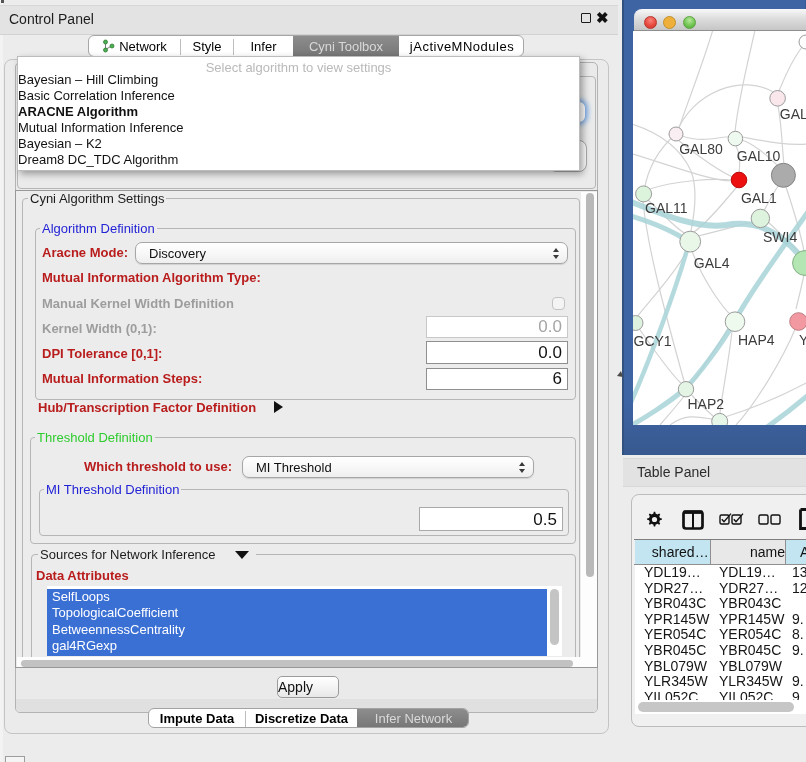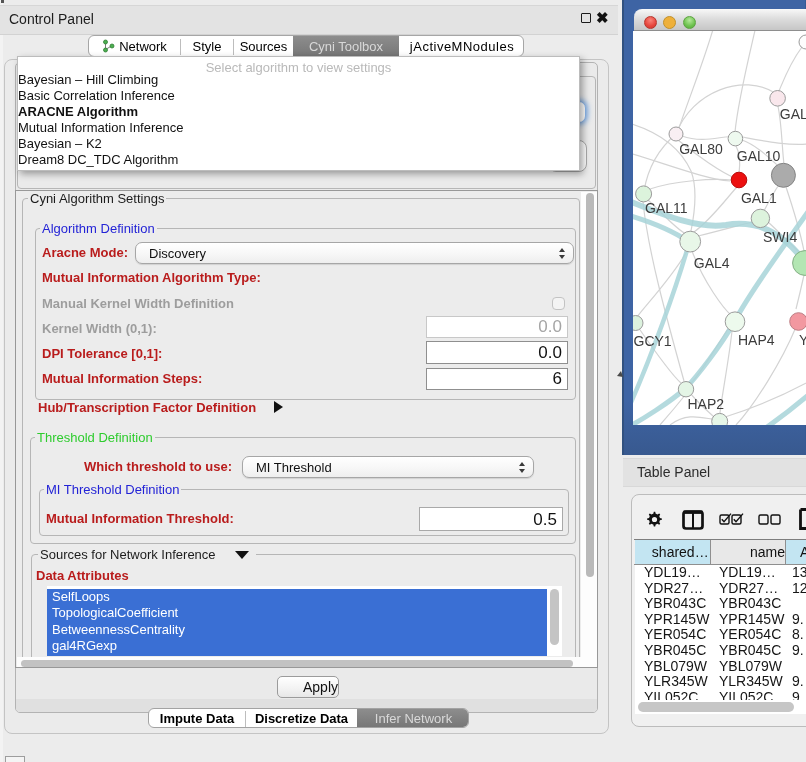--- a/index.html
+++ b/index.html
@@ -52,21 +52,21 @@
   <div class="abs" id="scrollregion" style="left:15px;top:190px;width:583px;height:478px;
        border:1px solid #989898;box-sizing:border-box;background:#ececec;overflow:hidden;">
 
     <div class="grp" style="left:6px;top:7px;width:556px;height:500px;border-radius:4px;"></div>
     <div class="title abs" style="left:12px;top:0px;background:#ececec;padding:0 2px;">Cyni Algorithm Settings</div>
 
     <div class="grp" style="left:19px;top:37px;width:539px;height:170px;"></div>
     <div class="title abs" style="left:24px;top:30px;background:#ececec;padding:0 2px;color:#2323d6;">Algorithm Definition</div>
 
     <div class="lbl abs" style="left:26px;top:54px;">Aracne Mode:</div>
-    <div class="combo" style="left:119px;top:51px;width:431px;height:20px;padding-left:6px;">
+    <div class="combo" style="left:119px;top:51px;width:431px;height:20px;">
       <span class="ct">Discovery</span>
       <span class="arr" style="right:8px;top:4.5px;border-left:3.2px solid transparent;border-right:3.2px solid transparent;border-bottom:4.5px solid #3a3a3a;"></span>
       <span class="arr" style="right:8px;bottom:4.5px;border-left:3.2px solid transparent;border-right:3.2px solid transparent;border-top:4.5px solid #3a3a3a;"></span>
     </div>
 
     <div class="lbl abs" style="left:26px;top:79px;">Mutual Information Algorithm Type:</div>
 
     <div class="lbl dis abs" style="left:26px;top:105px;">Manual Kernel Width Definition</div>
     <div class="abs" style="left:536px;top:106px;width:13px;height:13px;background:#f4f4f4;
          border:1px solid #c3c3c3;border-radius:4px;box-sizing:border-box;"></div>
@@ -89,21 +89,20 @@
     <div class="lbl abs" style="left:68px;top:268px;">Which threshold to use:</div>
     <div class="combo" style="left:226px;top:265px;width:290px;height:20px;">
       <span class="ct">MI Threshold</span>
       <span class="arr" style="right:8px;top:4.5px;border-left:3.2px solid transparent;border-right:3.2px solid transparent;border-bottom:4.5px solid #3a3a3a;"></span>
       <span class="arr" style="right:8px;bottom:4.5px;border-left:3.2px solid transparent;border-right:3.2px solid transparent;border-top:4.5px solid #3a3a3a;"></span>
     </div>
 
     <div class="grp" style="left:23px;top:298px;width:528px;height:45px;"></div>
     <div class="title abs" style="left:28px;top:291px;background:#ececec;padding:0 2px;color:#2323d6;">MI Threshold Definition</div>
 
-    <div class="lbl abs" style="left:30px;top:320px;">Mutual Information Threshold:</div>
     <div class="field" style="left:403px;top:316px;width:144px;height:24px;border-color:#a9a9a9;box-sizing:border-box;line-height:23px;">0.5</div>
 
     <div class="grp" style="left:15px;top:363px;width:543px;height:150px;"></div>
     <div class="abs" style="left:22px;top:356px;width:218px;height:14px;background:#ececec;"></div>
     <div class="title abs" style="left:24px;top:356px;">Sources for Network Inference</div>
     <span class="arr abs" style="left:219px;top:360px;border-left:7px solid transparent;border-right:7px solid transparent;border-top:8px solid #111;"></span>
 
     <div class="lbl abs" style="left:20px;top:377px;">Data Attributes</div>
 
     <div class="abs" style="left:31px;top:395px;width:515px;height:70px;background:#fff;"></div>
@@ -114,21 +113,21 @@
     <div class="abs" style="left:534px;top:398px;width:9px;height:56px;background:#c4c4c4;border-radius:4.5px;"></div>
 
     <div class="abs" style="left:565px;top:1px;width:16px;height:476px;background:#fdfdfd;"></div>
     <div class="abs" style="left:569.5px;top:2px;width:8.5px;height:384px;background:#b9b9b9;border-radius:4.5px;"></div>
     <div class="abs" style="left:1px;top:466px;width:564px;height:11px;background:#fdfdfd;"></div>
     <div class="abs" style="left:5px;top:468.5px;width:552px;height:7.5px;background:#c2c2c2;border-radius:4px;"></div>
   </div>
 
   <div class="abs" style="left:277px;top:676px;width:62px;height:22px;border:1px solid #9b9b9b;
        border-radius:5px;background:linear-gradient(#ffffff,#f2f2f2 60%,#e7e7e7);
-       box-sizing:border-box;text-align:right;font-size:14px;color:#111;line-height:20px;">Apply</div>
+       box-sizing:border-box;text-align:left;font-size:14px;color:#111;line-height:20px;">Apply</div>
 
   <div class="abs" style="left:148px;top:708px;width:321px;height:20px;background:#fff;
        border:1px solid #a3a3a3;border-radius:6px;box-sizing:border-box;overflow:hidden;">
     <div class="seg" style="left:0;width:96px;font-weight:bold;">Impute Data</div>
     <div class="abs" style="left:96px;top:2px;width:1px;height:16px;background:#bdbdbd;"></div>
     <div class="seg" style="left:97px;width:111px;font-weight:bold;">Discretize Data</div>
     <div class="seg" style="left:208px;width:113px;background:linear-gradient(#8d8d8d,#777777);
          color:#d9d9d9;font-weight:normal;">Infer Network</div>
   </div>
 
@@ -137,21 +136,21 @@
     <div class="seg" style="left:0;width:91px;">
       <svg width="13" height="14" style="margin-right:4px;" viewBox="0 0 13 14">
         <path d="M3.5 3.5 L3.5 10.5 M3.5 10.5 L9.5 7" stroke="#7c7c7c" stroke-width="1" fill="none"></path>
         <circle cx="3.5" cy="3" r="2" fill="#4caf50" stroke="#2e7d32" stroke-width="0.8"></circle>
         <circle cx="3.5" cy="11" r="2" fill="#4caf50" stroke="#2e7d32" stroke-width="0.8"></circle>
         <circle cx="10" cy="7" r="2" fill="#4caf50" stroke="#2e7d32" stroke-width="0.8"></circle>
       </svg>Network</div>
     <div class="abs" style="left:91px;top:3px;width:1px;height:16px;background:#bdbdbd;"></div>
     <div class="seg" style="left:92px;width:52px;">Style</div>
     <div class="abs" style="left:144px;top:3px;width:1px;height:16px;background:#bdbdbd;"></div>
-    <div class="seg" style="left:145px;width:59px;">Sources</div>
+    <div class="seg" style="left:145px;width:59px;">Infer</div>
     <div class="seg" style="left:204px;width:106px;background:linear-gradient(#8d8d8d,#777777);
          color:#d8d8d8;font-weight:normal;">Cyni Toolbox</div>
     <div class="seg" style="left:310px;width:126px;letter-spacing:0.5px;">jActiveMNodules</div>
   </div>
 
   <div class="abs" style="left:17px;top:56px;width:563px;height:115px;background:#fff;
        border:1px solid #bcbcbc;box-sizing:border-box;
        box-shadow:3px 3px 7px rgba(0,0,0,0.35);">
     <div class="abs" style="left:0;top:3px;width:561px;text-align:center;font-size:13px;color:#b9b9b9;">Select algorithm to view settings</div>
     <div class="abs" style="left:0;top:15px;font-size:13px;color:#111;line-height:16px;">

